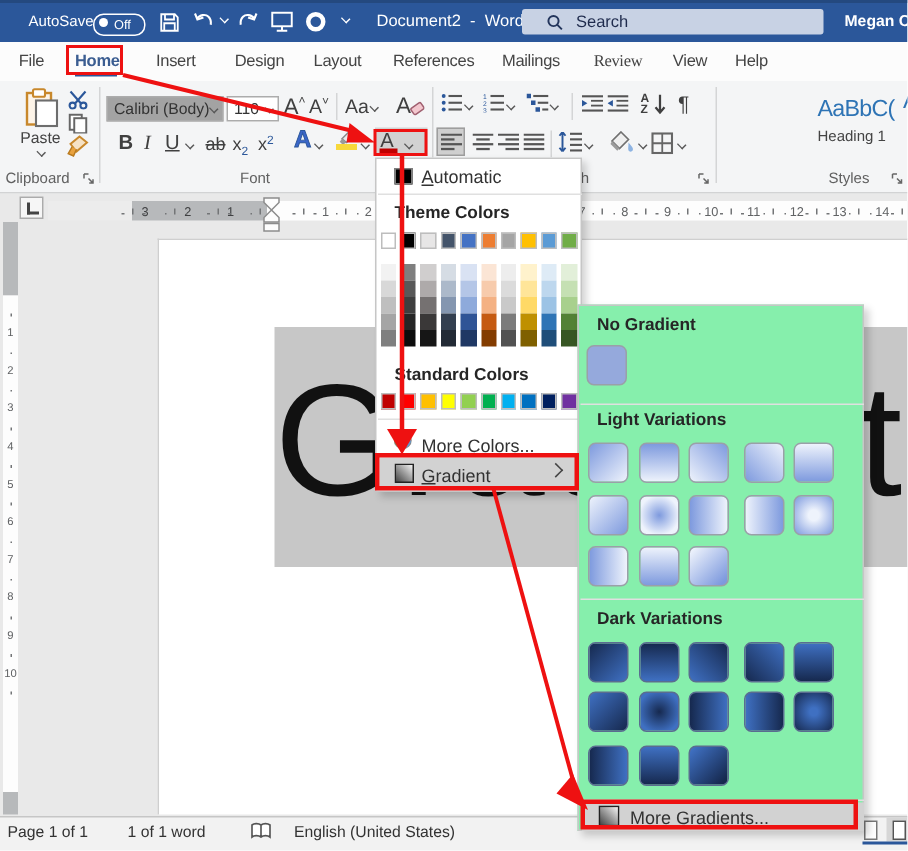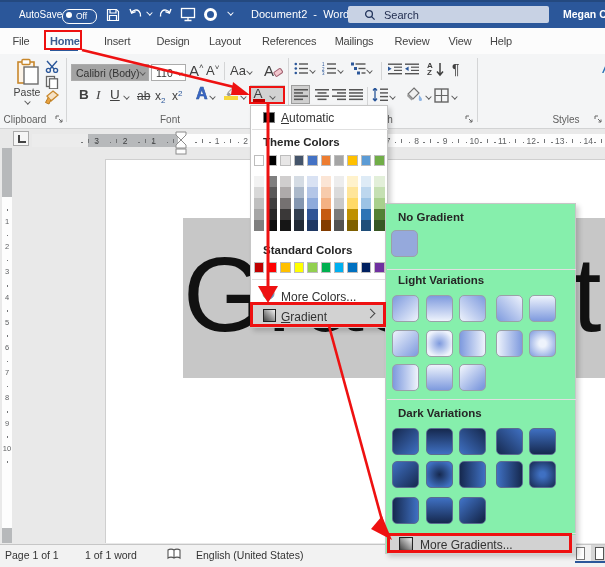--- a/index.html
+++ b/index.html
@@ -54,21 +54,21 @@
 </div>
 
 <div class="ab" style="left:0;top:28px;width:605px;height:26px;background:#fcfcfc;z-index:4;">
 <div class="ab" style="left:12px;top:7px;width:18px;text-align:center;font-size:11px;color:#444;letter-spacing:-0.2px;">File</div>
 <div class="ab" style="left:50px;top:7px;width:28px;text-align:center;font-size:11px;color:#3b5d91;letter-spacing:-0.2px;font-weight:bold;">Home</div>
 <div class="ab" style="left:104px;top:7px;width:32px;text-align:left;font-size:11px;color:#444;letter-spacing:-0.2px;">Insert</div>
 <div class="ab" style="left:155px;top:7px;width:36px;text-align:center;font-size:11px;color:#444;letter-spacing:-0.2px;">Design</div>
 <div class="ab" style="left:207px;top:7px;width:36px;text-align:center;font-size:11px;color:#444;letter-spacing:-0.2px;">Layout</div>
 <div class="ab" style="left:262px;top:7px;width:54px;text-align:center;font-size:11px;color:#444;letter-spacing:-0.2px;">References</div>
 <div class="ab" style="left:330px;top:7px;width:48px;text-align:center;font-size:11px;color:#444;letter-spacing:-0.2px;">Mailings</div>
-<div class="ab" style="left:393px;top:7px;width:38px;text-align:center;font-size:11px;color:#444;letter-spacing:-0.2px;">Review</div>
+<div class="ab" style="left:393px;top:7px;width:38px;text-align:center;font-size:11px;color:#444;letter-spacing:-0.2px;font-family:Liberation Serif, serif;">Review</div>
 <div class="ab" style="left:445px;top:7px;width:30px;text-align:center;font-size:11px;color:#444;letter-spacing:-0.2px;">View</div>
 <div class="ab" style="left:488px;top:7px;width:26px;text-align:center;font-size:11px;color:#444;letter-spacing:-0.2px;">Help</div>
 <div class="ab" style="left:50px;top:21px;width:28px;height:2.4px;background:#2b579a;"></div>
 </div>
 <div class="ab" style="left:0;top:54px;width:605px;height:75px;background:#f4f5f6;border-bottom:1px solid #d2d3d4;box-sizing:border-box;z-index:4;">
 <div class="sep" style="left:66px;top:4px;height:64px;"></div>
 <div class="sep" style="left:288px;top:4px;height:64px;"></div>
 <div class="sep" style="left:477px;top:4px;height:64px;"></div>
 
  <svg class="ab" style="left:14px;top:4px;" width="28" height="28" viewBox="0 0 28 28">
@@ -230,20 +230,24 @@
  <svg class="ab" style="left:434px;top:34px;" width="15" height="15" viewBox="0 0 15 15">
   <rect x="1" y="1" width="13" height="13" fill="none" stroke="#666" stroke-width="1.4"></rect>
   <path d="M7.5 1 v13 M1 7.5 h13" stroke="#666" stroke-width="1.2"></path>
  </svg>
  <div class="chv" style="left:452px;top:40px;"></div>
  <div class="lbl" style="left:370px;top:60px;width:40px;text-align:center;">h</div>
  <svg class="ab" style="left:465px;top:61px;" width="8" height="8" viewBox="0 0 8 8">
   <path d="M1 1 h3 M1 1 v3 M4 4 l3 3 M7 4.5 v2.5 h-2.5" fill="none" stroke="#666" stroke-width="1"></path>
  </svg>
 
+ <div class="ab" style="left:543px;top:5px;width:56px;height:42px;">
+   <div class="ab" style="left:2px;top:5px;font-size:15.5px;color:#2e74b5;letter-spacing:-0.5px;">AaBbC(</div>
+   <div class="ab" style="left:2px;top:27px;font-size:10px;color:#444;">Heading 1</div>
+ </div>
  <div class="ab" style="left:602px;top:5px;font-size:15.5px;color:#2e74b5;">A</div>
  <div class="lbl" style="left:536px;top:60px;width:60px;text-align:center;">Styles</div>
  <svg class="ab" style="left:594px;top:61px;" width="8" height="8" viewBox="0 0 8 8">
       <path d="M1 1 h3 M1 1 v3 M4 4 l3 3 M7 4.5 v2.5 h-2.5" fill="none" stroke="#666" stroke-width="1"></path>
     </svg>
 
 </div>
 
 <div class="ab" style="left:0;top:129px;width:605px;height:438px;background:#e9e9e9;">
 

